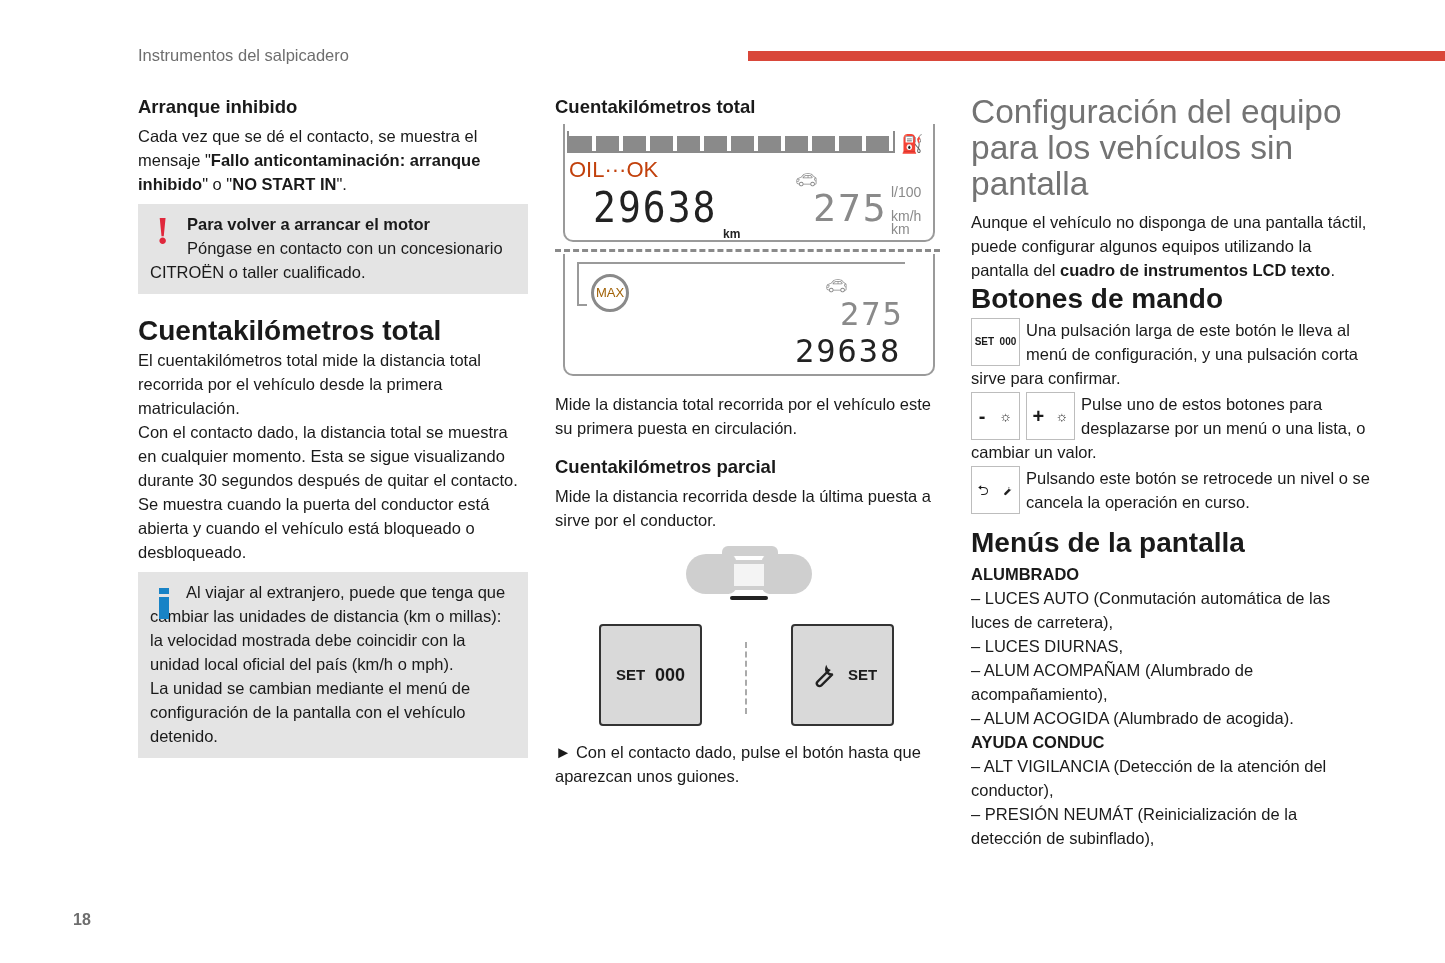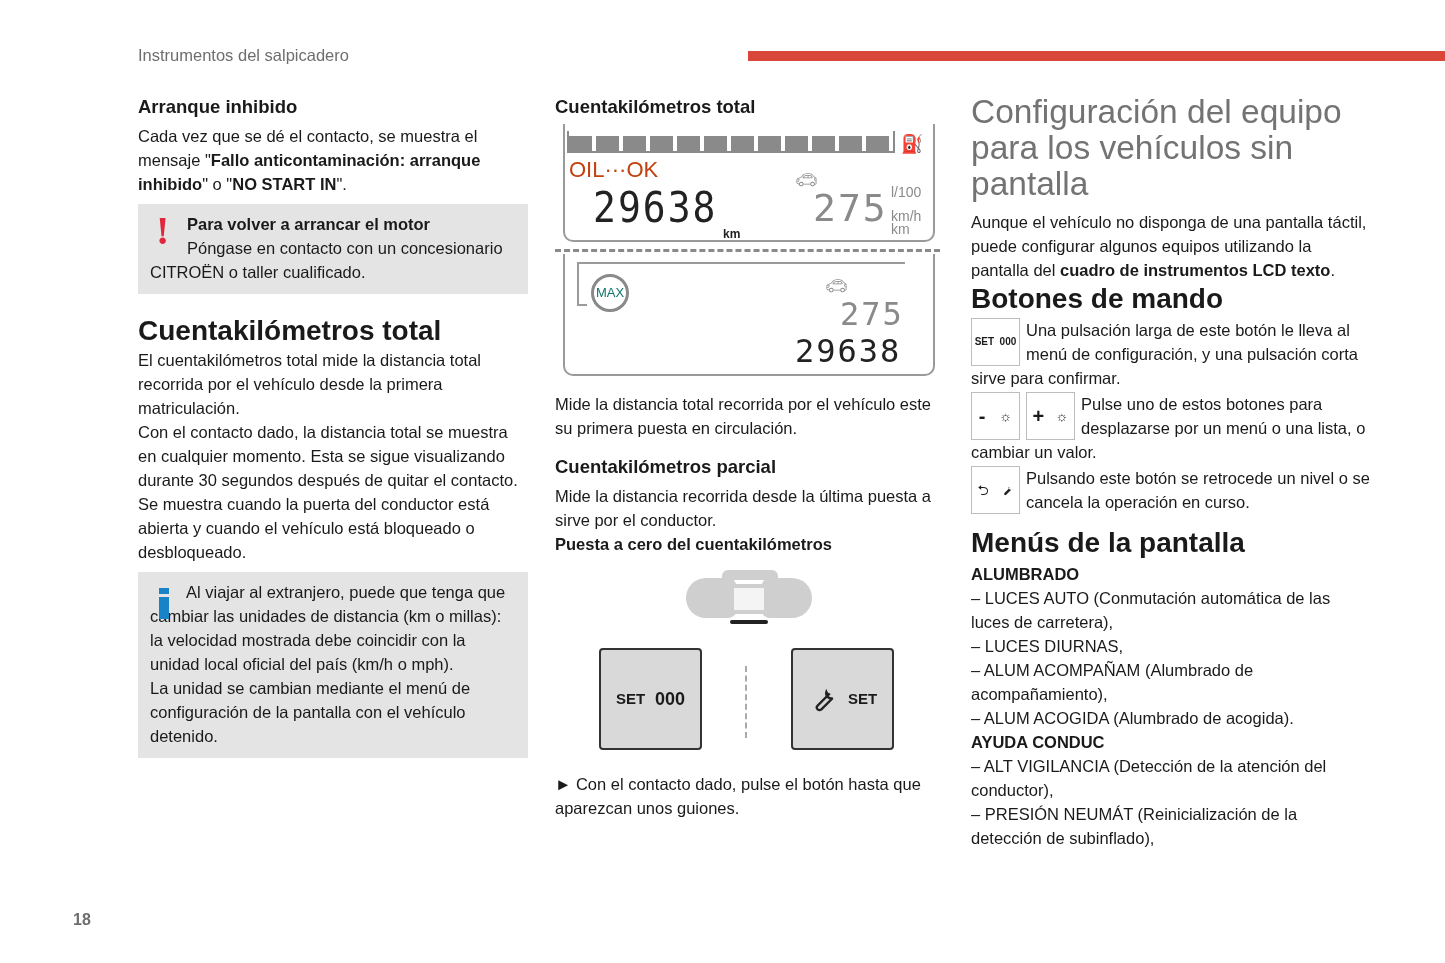--- a/index.html
+++ b/index.html
@@ -41,21 +41,21 @@
   .seg { font-family: "DejaVu Sans Mono", monospace; letter-spacing: 2px; }
   .oil { position: absolute; left: 14px; top: 34px; font-size: 22px; color: #c2410c; }
   .odo-big { position: absolute; left: 38px; top: 72px; font-size: 38px; color: #222; transform: scaleY(1.1); }
   .odo-km { position: absolute; left: 168px; top: 98px; font-size: 12px; font-weight: bold; color: #222; }
   .spd { position: absolute; left: 258px; top: 72px; font-size: 38px; color: #8a8a8a; }
   .spd-unit { position: absolute; left: 336px; top: 86px; font-size: 14px; line-height: 13px; color: #8a8a8a; }
   .lh { position: absolute; left: 336px; top: 56px; font-size: 14px; color: #8a8a8a; }
   .car-ico { position: absolute; color: #8a8a8a; font-size: 18px; }
   .mem-line { position: absolute; left: 22px; top: 138px; width: 328px; height: 0; border-top: 2px solid #9a9a9a; }
   .mem-l { position: absolute; left: 22px; top: 138px; width: 10px; height: 44px; border-left: 2px solid #9a9a9a; border-bottom: 2px solid #9a9a9a; }
-  .max { position: absolute; left: 36px; top: 150px; width: 38px; height: 38px; border: 3px solid #8a8a8a; border-radius: 50%; font-size: 13px; color: #0f766e; text-align: center; line-height: 32px; }
+  .max { position: absolute; left: 36px; top: 150px; width: 38px; height: 38px; border: 3px solid #8a8a8a; border-radius: 50%; font-size: 13px; color: #a16207; text-align: center; line-height: 32px; }
   .spd2 { position: absolute; left: 285px; top: 178px; font-size: 32px; color: #8a8a8a; }
   .odo2 { position: absolute; left: 240px; top: 215px; font-size: 32px; color: #222; }
 
   .reset-fig { position: relative; width: 385px; height: 190px; margin-top: 14px; }
   .cluster { position: absolute; left: 131px; top: 0; width: 126px; height: 54px; }
   .cl-top { position: absolute; left: 36px; top: 0; width: 56px; height: 10px; background: #cfcfcf; border-radius: 6px 6px 0 0; }
   .cl-left { position: absolute; left: 0; top: 8px; width: 50px; height: 40px; background: #cfcfcf; border-radius: 22px 8px 8px 22px; }
   .cl-right { position: absolute; right: 0; top: 8px; width: 50px; height: 40px; background: #cfcfcf; border-radius: 8px 22px 22px 8px; }
   .cl-screen { position: absolute; left: 44px; top: 14px; width: 38px; height: 30px; background: #f4f4f4; border: 4px solid #cfcfcf; }
   .cl-under { position: absolute; left: 44px; top: 50px; width: 38px; height: 4px; background: #222; border-radius: 2px; }
@@ -140,21 +140,20 @@
     <div class="mem-l"></div>
     <div class="max">MAX</div>
     <div class="car-ico" style="left:270px; top:150px">🚗︎</div>
     <div class="spd2 seg">275</div>
     <div class="odo2 seg">29638</div>
   </div>
 
   <p style="margin-top:8px">Mide la distancia total recorrida por el vehículo este su primera puesta en circulación.</p>
   <div class="h3" style="margin-top:14px">Cuentakilómetros parcial</div>
   <p>Mide la distancia recorrida desde la última puesta a sirve por el conductor.</p>
-  <p><b>Puesta a cero del cuentakilómetros</b></p>
 
   <div class="reset-fig">
     <div class="cluster">
       <div class="cl-top"></div>
         <div class="cl-left"></div>
         <div class="cl-right"></div>
         <div class="cl-screen"></div>
         <div class="cl-under"></div>
     </div>
     <div class="btn-big btn-set000">
@@ -163,21 +162,21 @@
     </div>
     <div class="v-dash"></div>
     <div class="btn-big btn-setw">
       <svg width="30" height="30" viewBox="0 0 24 24">
           <path d="M14.7 6.3a4 4 0 0 0 5 5l-9 9a2 2 0 0 1-3-3l9-9a4 4 0 0 1-2-2z" fill="none" stroke="#222" stroke-width="1.8"></path>
         </svg>
       <span style="font-size:15px">SET</span>
     </div>
   </div>
 
-  <p style="margin-top:12px">► Con el contacto dado, pulse el botón hasta que aparezcan unos guiones.</p>
+  <p style="margin-top:4px">► Con el contacto dado, pulse el botón hasta que aparezcan unos guiones.</p>
 </div>
 
 <div class="col col3">
   <div class="h1grey">Configuración del equipo para los vehículos sin pantalla</div>
   <p style="margin-top:8px"><span>Aunque el vehículo no disponga de una pantalla táctil, puede configurar algunos equipos utilizando la pantalla del </span><b>cuadro de instrumentos LCD texto</b><span>.</span></p>
 
   <div class="h2" style="margin-top:0; margin-bottom:2px">Botones de mando</div>
 
   <div class="ctrl-row">
     <div class="ctrl-btn">

